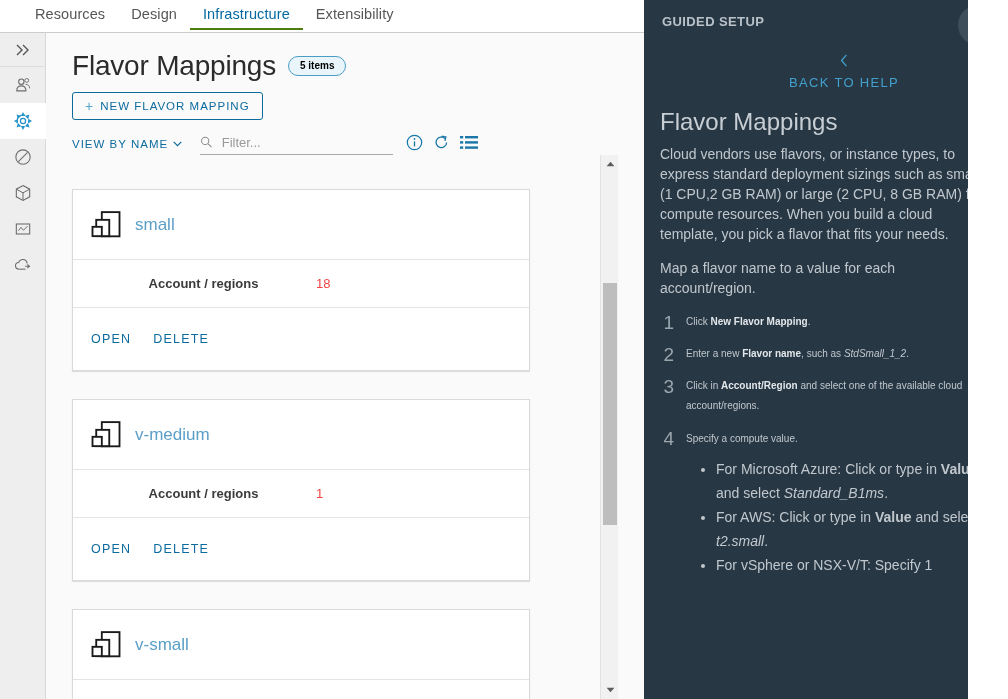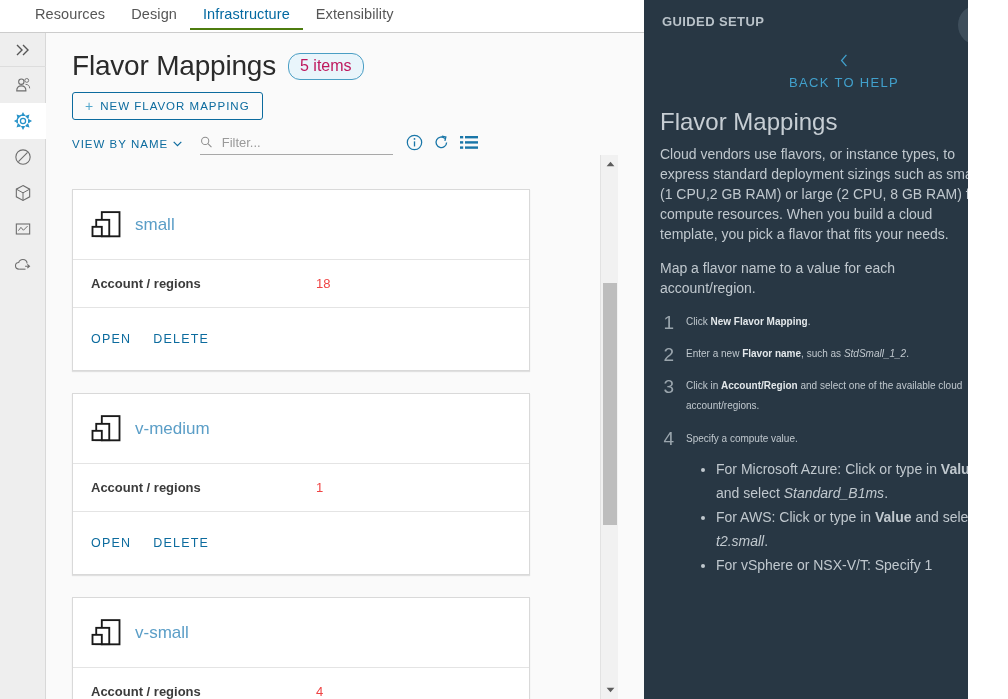--- a/index.html
+++ b/index.html
@@ -44,22 +44,22 @@
     position: absolute; top: 33px; left: 46px; width: 598px; height: 666px;
     background: #fafafa; overflow: hidden;
   }
   .page-head { padding: 18px 0 0 26px; }
   .title-row { display: flex; align-items: center; gap: 12px; }
   .page-title {
     font-size: 28px; color: #2b2b2b; font-weight: 400; letter-spacing: -.2px;
     line-height: 1.1;
   }
   .badge {
-    border: 1px solid #4a9ec4; border-radius: 12px; color: #be185d;
-    font-size: 16px; padding: 3px 11px 4px 11px; background: #e9f5fb; white-space: nowrap;
+    border: 1px solid #4a9ec4; border-radius: 12px; color: #000000;
+    font-size: 10px; padding: 3px 11px 4px 11px; background: #e9f5fb; white-space: nowrap; font-weight: bold;
   }
   .btn-new {
     margin-top: 10px; display: inline-flex; align-items: center; gap: 6px;
     border: 1px solid #0c6b9e; color: #0c6b9e; background: transparent;
     font-size: 11.5px; letter-spacing: 1px; font-weight: 500;
     padding: 6px 12px; border-radius: 3px; cursor: pointer;
     font-family: "Liberation Sans", sans-serif;
   }
   .btn-new .plus { font-size: 14px; color: #55a8cc; line-height: 1; }
 
@@ -85,21 +85,21 @@
   .tool-icons span { cursor: pointer; display: block; }
 
   
   .cards-region {
     position: absolute; top: 122px; left: 0; width: 598px; height: 544px;
     overflow: hidden;
   }
   .cards { padding: 34px 0 0 26px; }
   .card {
     width: 458px; background: #fff; border: 1px solid #d9d9d9;
-    margin-bottom: 22px; box-shadow: 0 1px 1px rgba(0,0,0,.10);
+    margin-bottom: 28px; box-shadow: 0 1px 1px rgba(0,0,0,.10); text-align: center;
   }
   .card-head {
     display: flex; align-items: center; gap: 14px; height: 70px; padding: 0 18px;
     border-bottom: 1px solid #e4e4e4;
   }
   .card-name { font-size: 17px; color: #5b9ec7; cursor: pointer; }
   .card-row {
     display: flex; align-items: center; height: 48px; padding: 0 18px;
     border-bottom: 1px solid #e4e4e4; font-size: 13px;
   }

